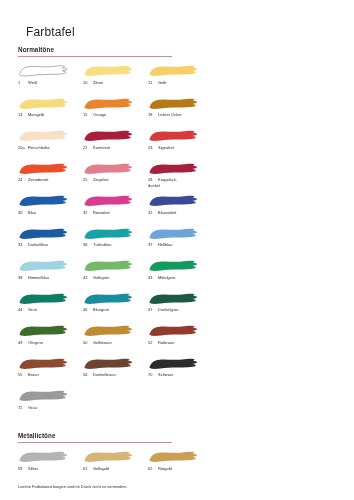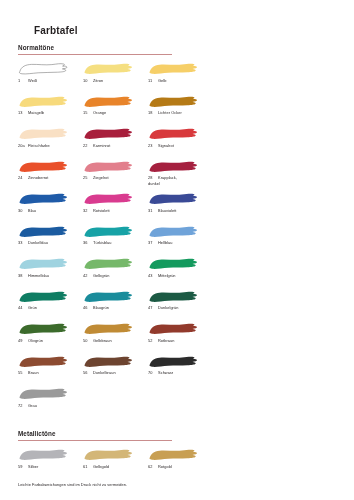--- a/index.html
+++ b/index.html
@@ -18,25 +18,25 @@
   .page {
     position: absolute;
     left: 0; top: 0;
     width: 354px;
     height: 500px;
     background: #ffffff;
     box-sizing: border-box;
     padding: 26px 18px 0 18px;
   }
   .doc-title {
-    font-size: 10px;
-    font-weight: bold;
+    font-size: 12px;
+    font-weight: normal;
     letter-spacing: 0.15px;
     color: #231f20;
-    margin: 0 0 9px 16px;
+    margin: 0 0 9px 8px;
     line-height: 1;
   }
   .section {
     margin: 0;
   }
   .section-head {
     font-size: 6.3px;
     font-weight: bold;
     color: #231f20;
     letter-spacing: 0.1px;

